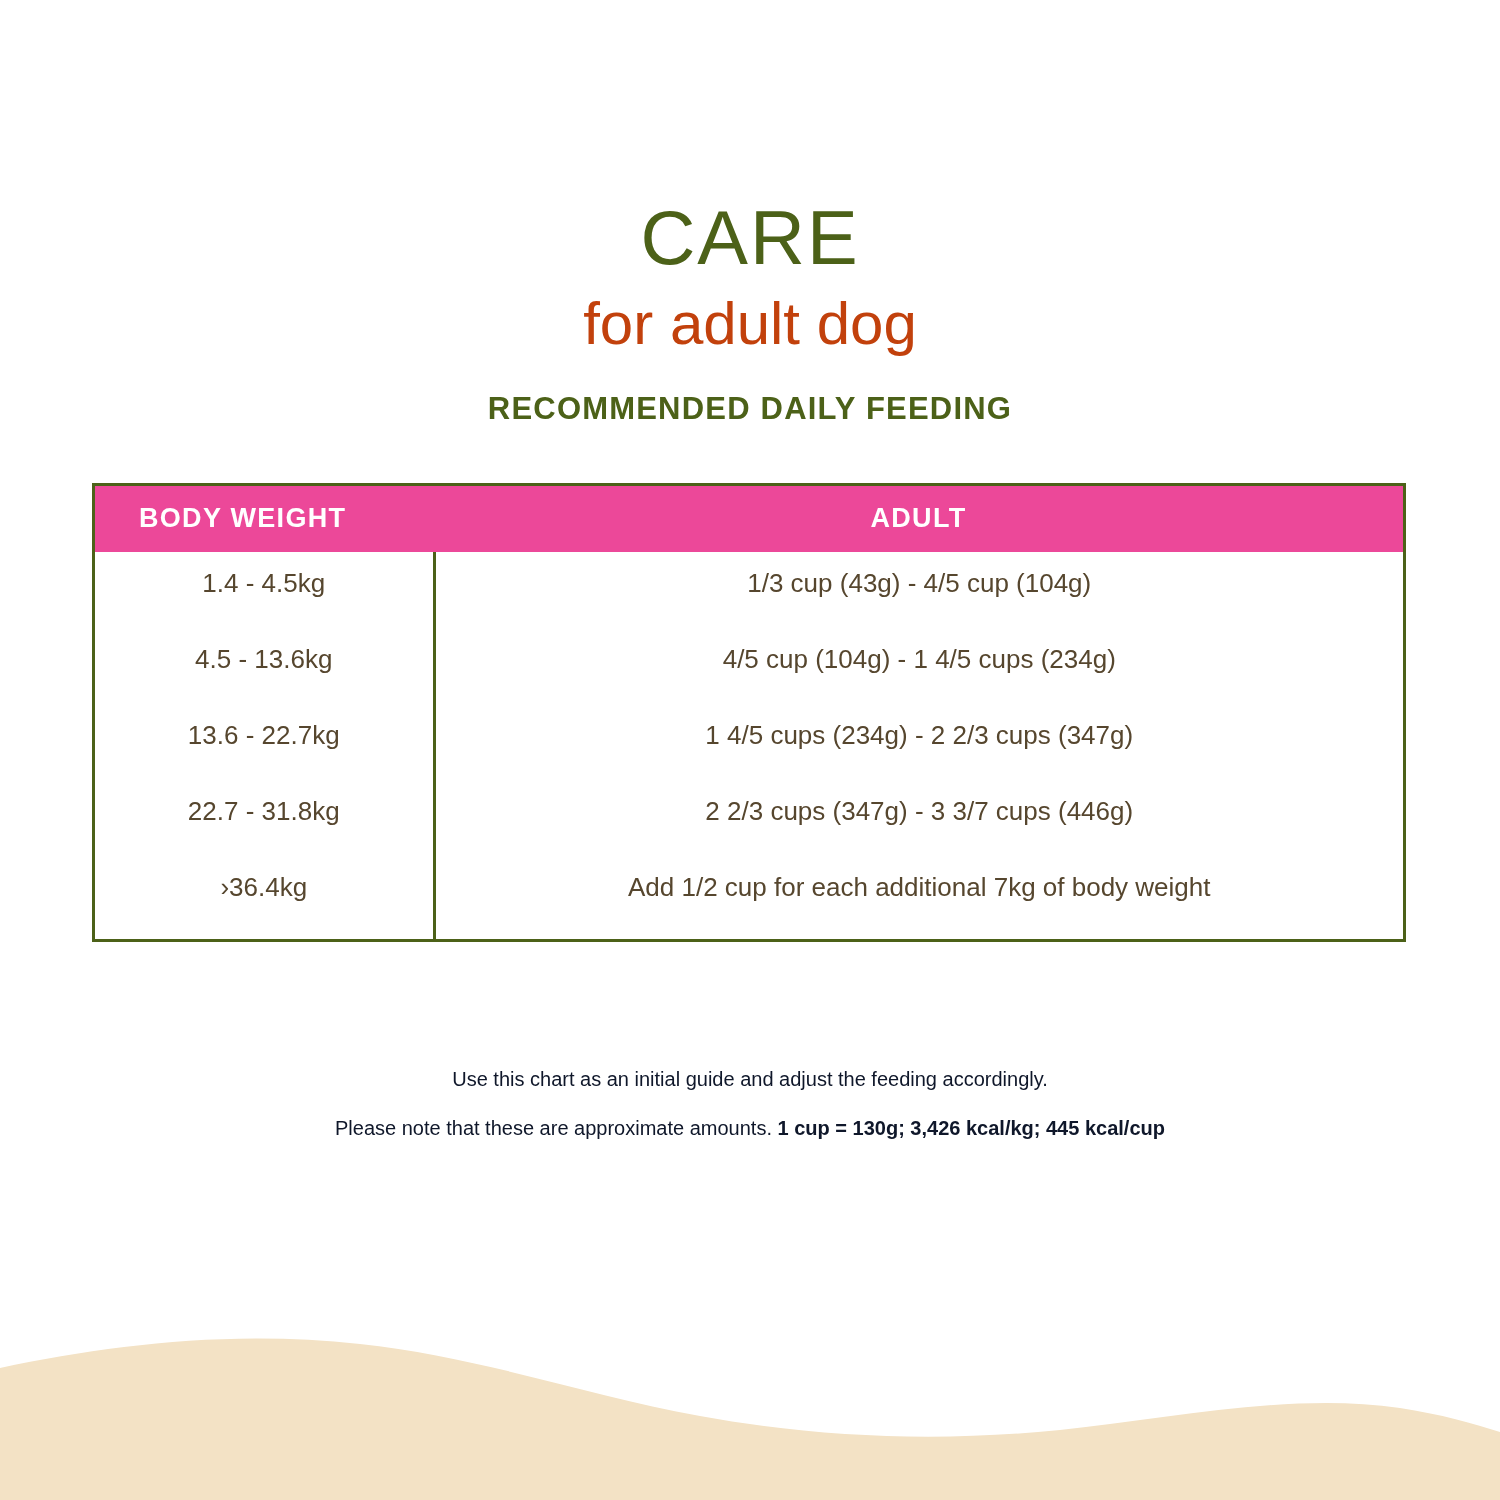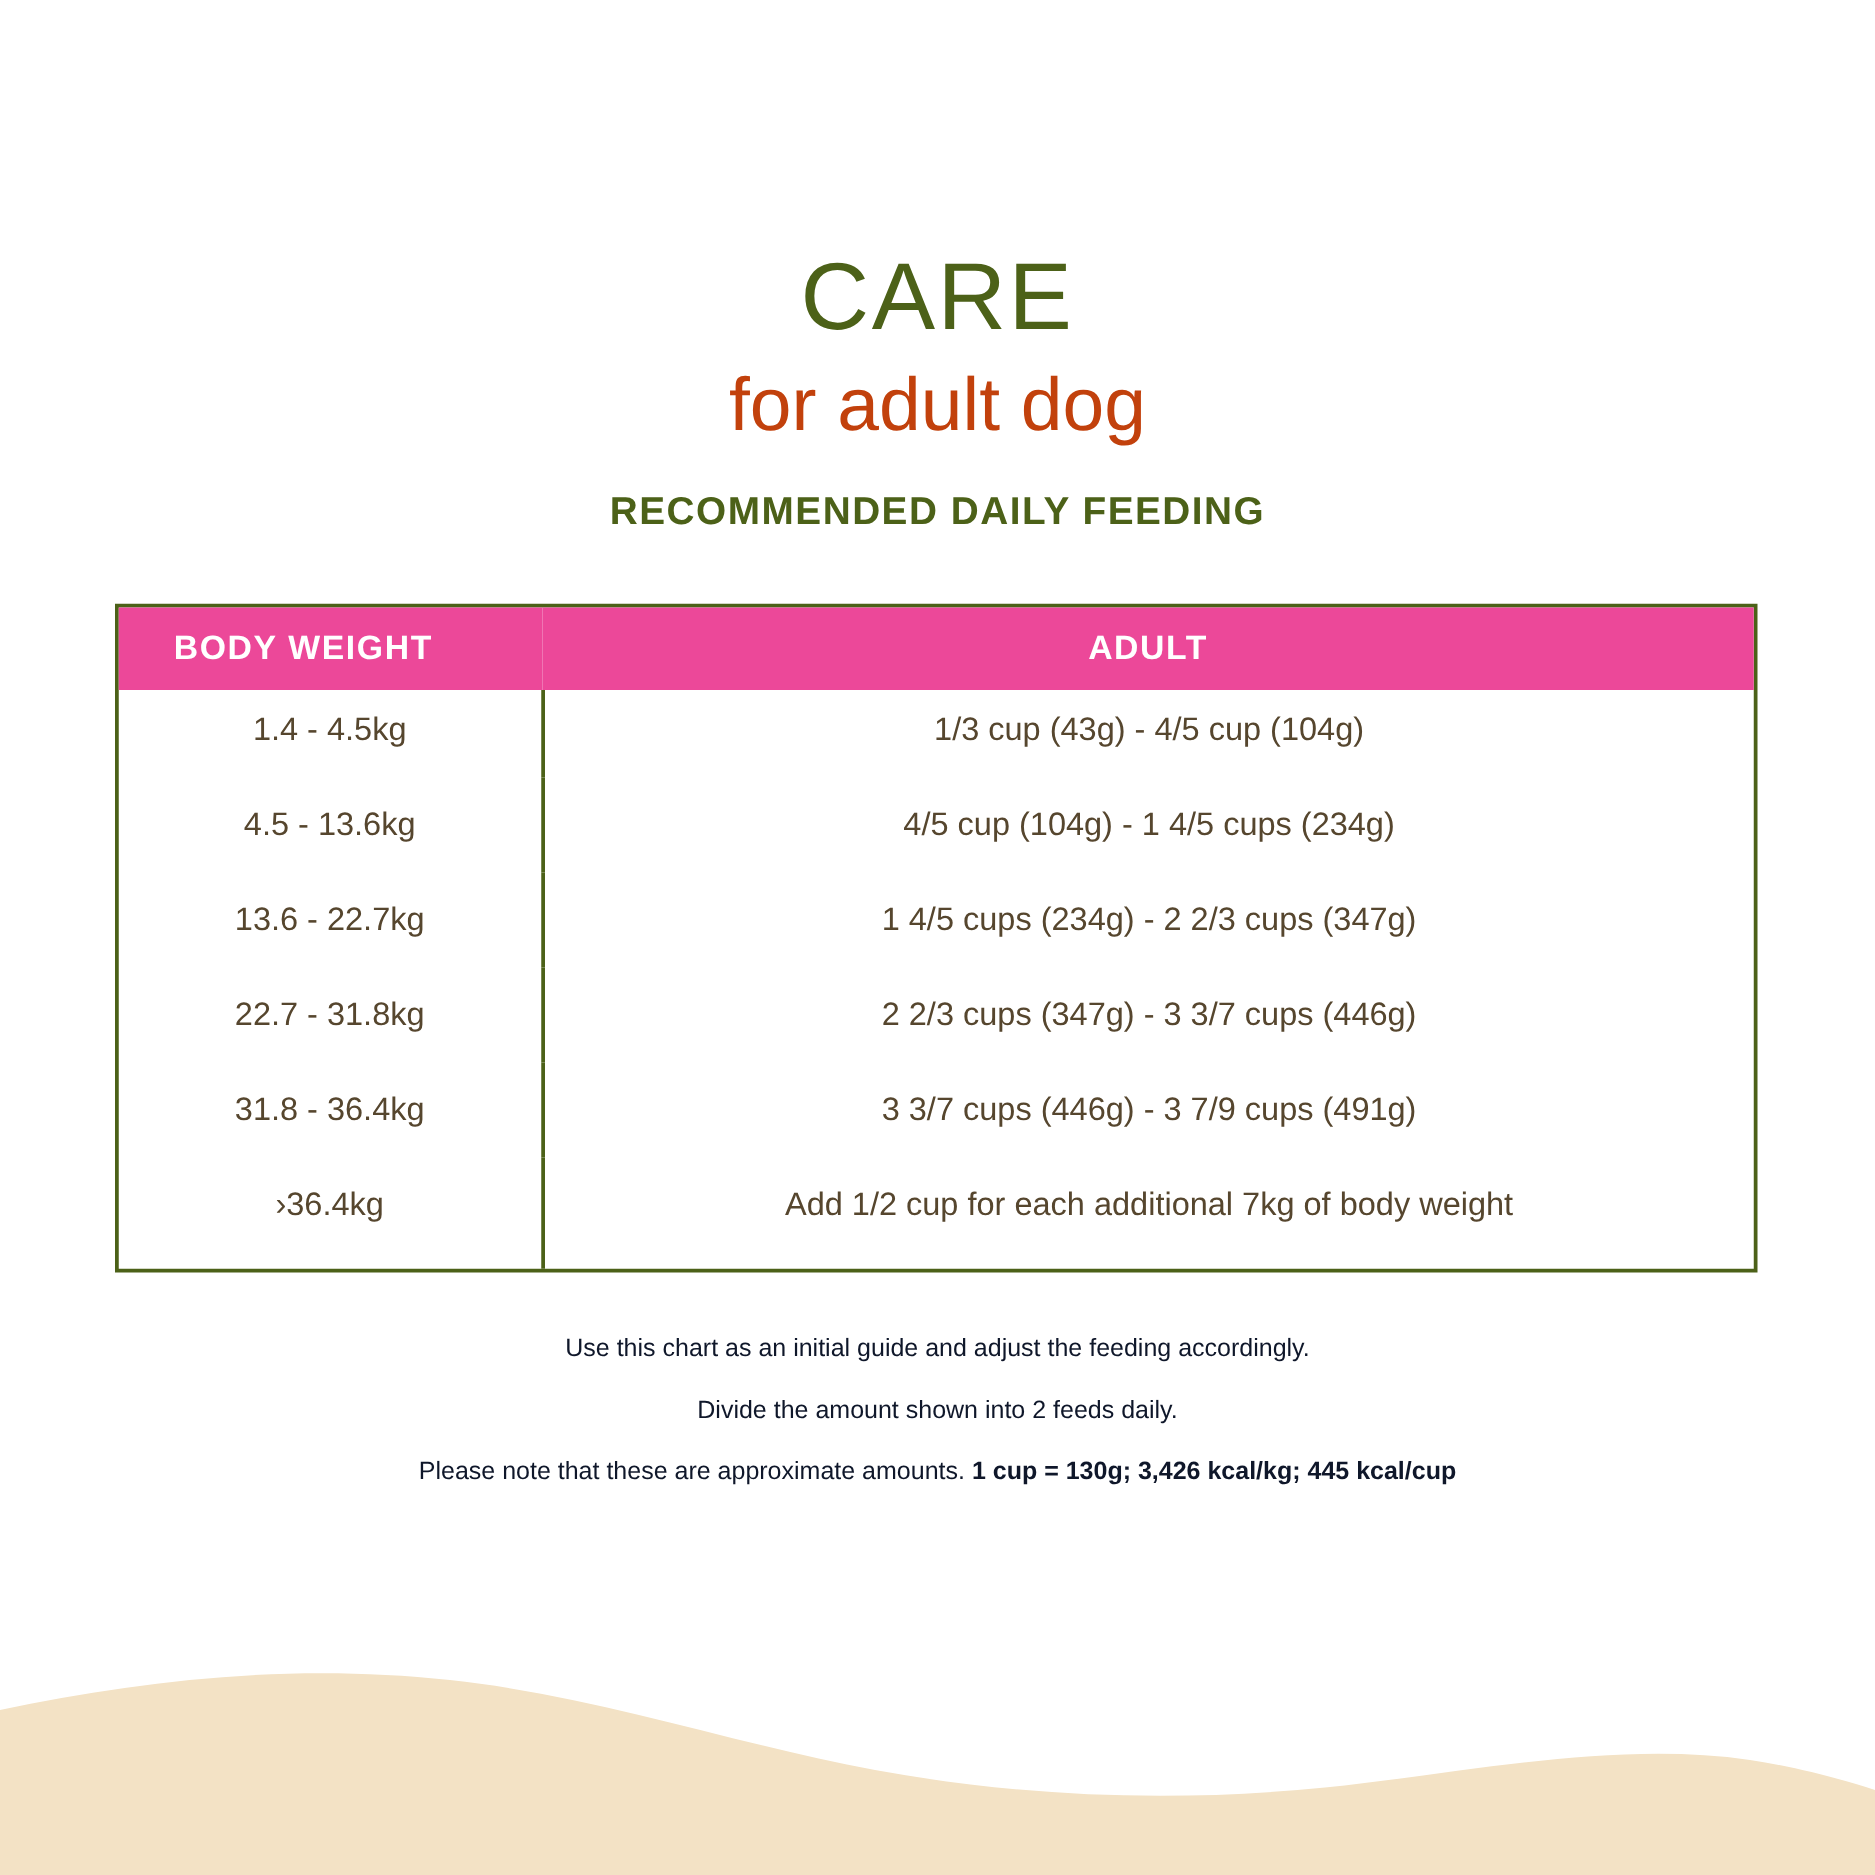--- a/index.html
+++ b/index.html
@@ -148,34 +148,29 @@
         </tr>
         <tr>
           <td class="cell-weight">13.6 - 22.7kg</td>
           <td>1 4/5 cups (234g) - 2 2/3 cups (347g)</td>
         </tr>
         <tr>
           <td class="cell-weight">22.7 - 31.8kg</td>
           <td>2 2/3 cups (347g) - 3 3/7 cups (446g)</td>
         </tr>
         <tr>
-          <td class="cell-weight">31.8 - 36.4kg</td>
-          <td>3 3/7 cups (446g) - 3 7/9 cups (491g)</td>
-        </tr>
-        <tr>
           <td class="cell-weight">›36.4kg</td>
           <td>Add 1/2 cup for each additional 7kg of body weight</td>
         </tr>
       </tbody>
     </table>
   </div>
 
   <div class="notes">
     <div class="note">Use this chart as an initial guide and adjust the feeding accordingly.</div>
-    <div class="note">Divide the amount shown into 2 feeds daily.</div>
     <div class="note"><span>Please note that these are approximate amounts. </span><b>1 cup = 130g; 3,426 kcal/kg; 445 kcal/cup</b></div>
   </div>
 
   <svg class="dune" viewBox="0 0 1500 210" preserveAspectRatio="none">
     <path d="M0,78 C110,55 230,40 360,54 C480,67 590,106 700,126 C820,148 940,152 1060,140 C1170,129 1290,102 1400,118 C1440,124 1475,134 1500,142 L1500,210 L0,210 Z" fill="#f3e2c5"></path>
   </svg>
 
 </div>
 
 </body></html>

